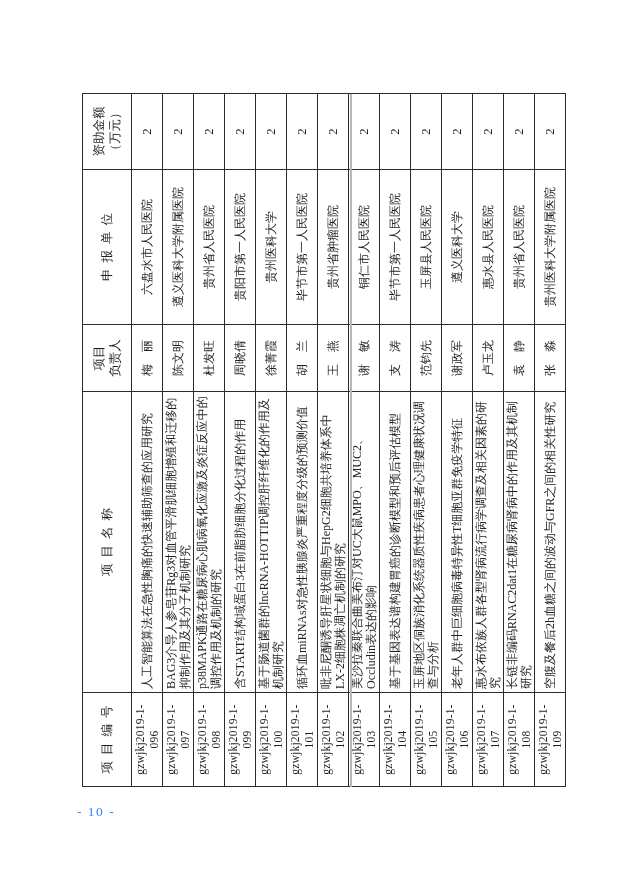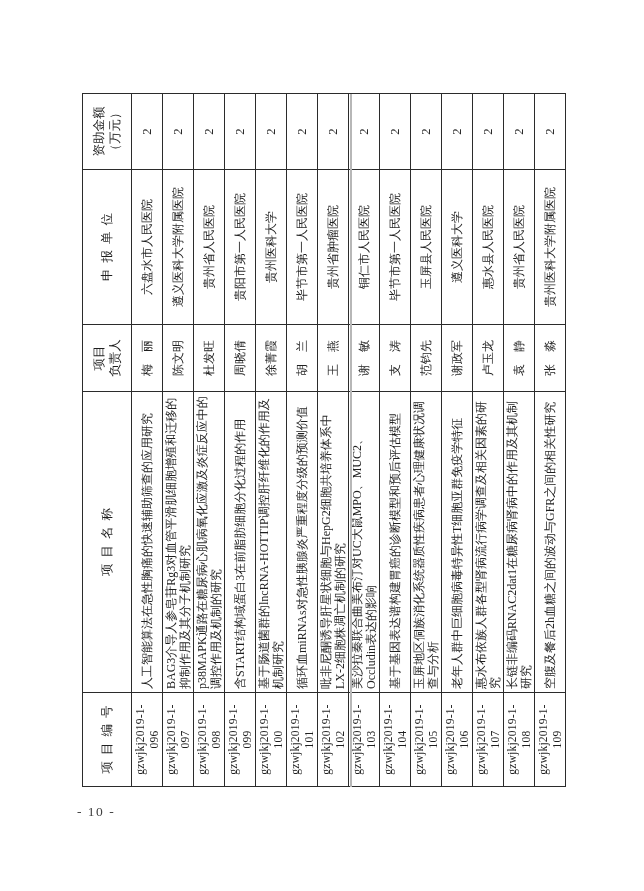--- a/index.html
+++ b/index.html
@@ -63,21 +63,21 @@
     position: absolute;
     left: 104px; top: 350px;
     width: 693px; height: 2px;
     background: #b7b7b7;
   }
   .page-number {
     position: absolute;
     left: 77px; top: 804px;
     font-size: 13.5px;
     letter-spacing: 1.5px;
-    color: #404040;
+    color: #3b82f6;
     font-family: "Liberation Serif", "DejaVu Serif", serif;
   }
 </style>
 </head>
 <body>
 
 <div class="page">
 
   <div class="landscape">
 

